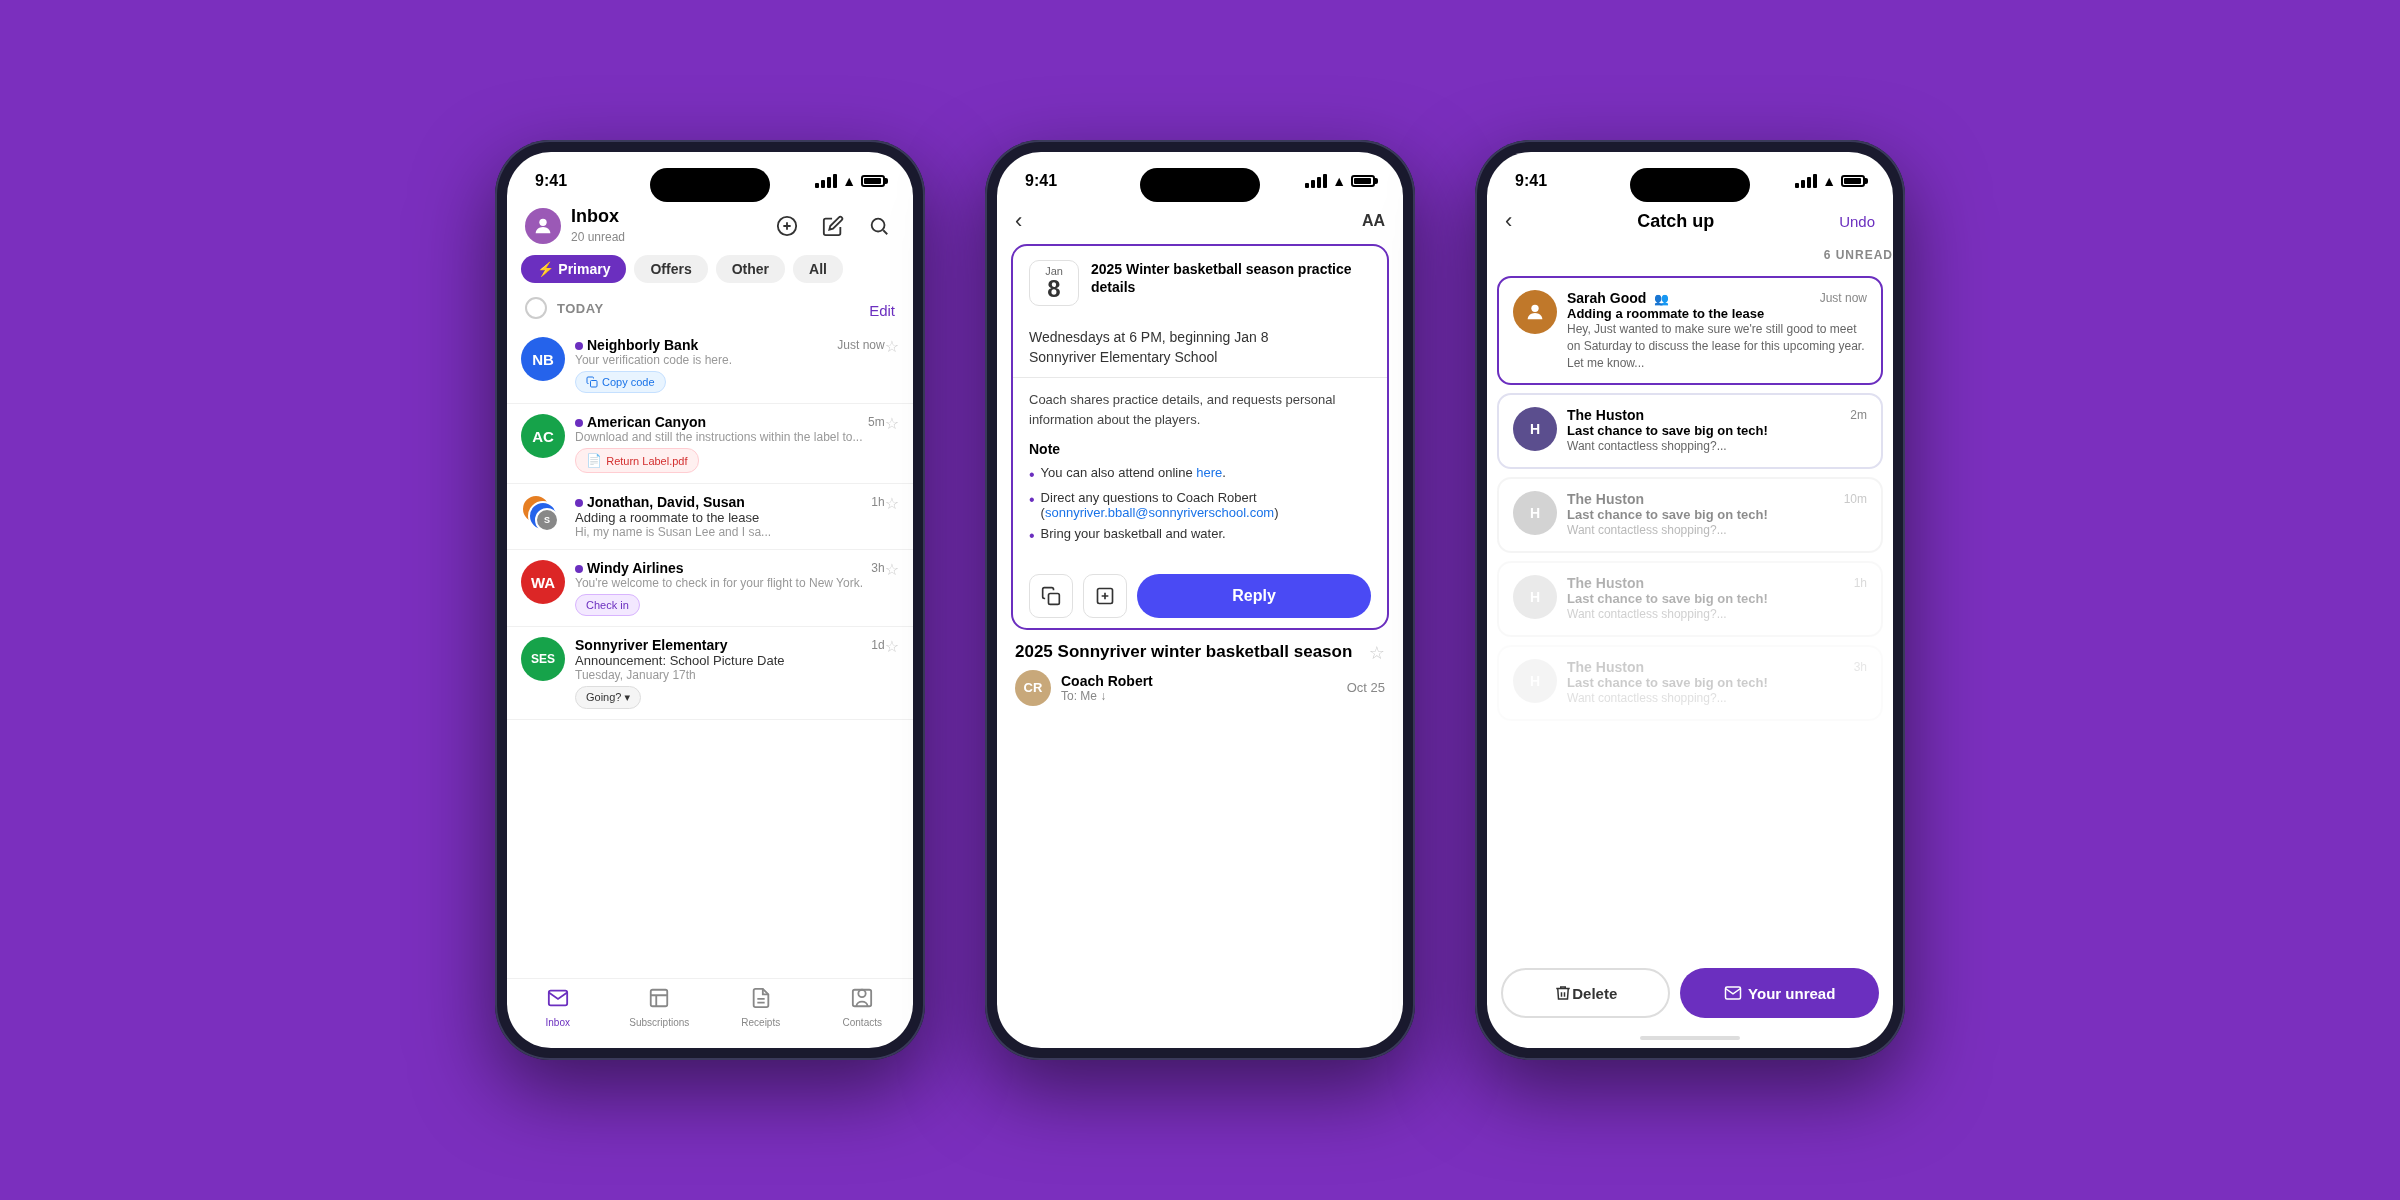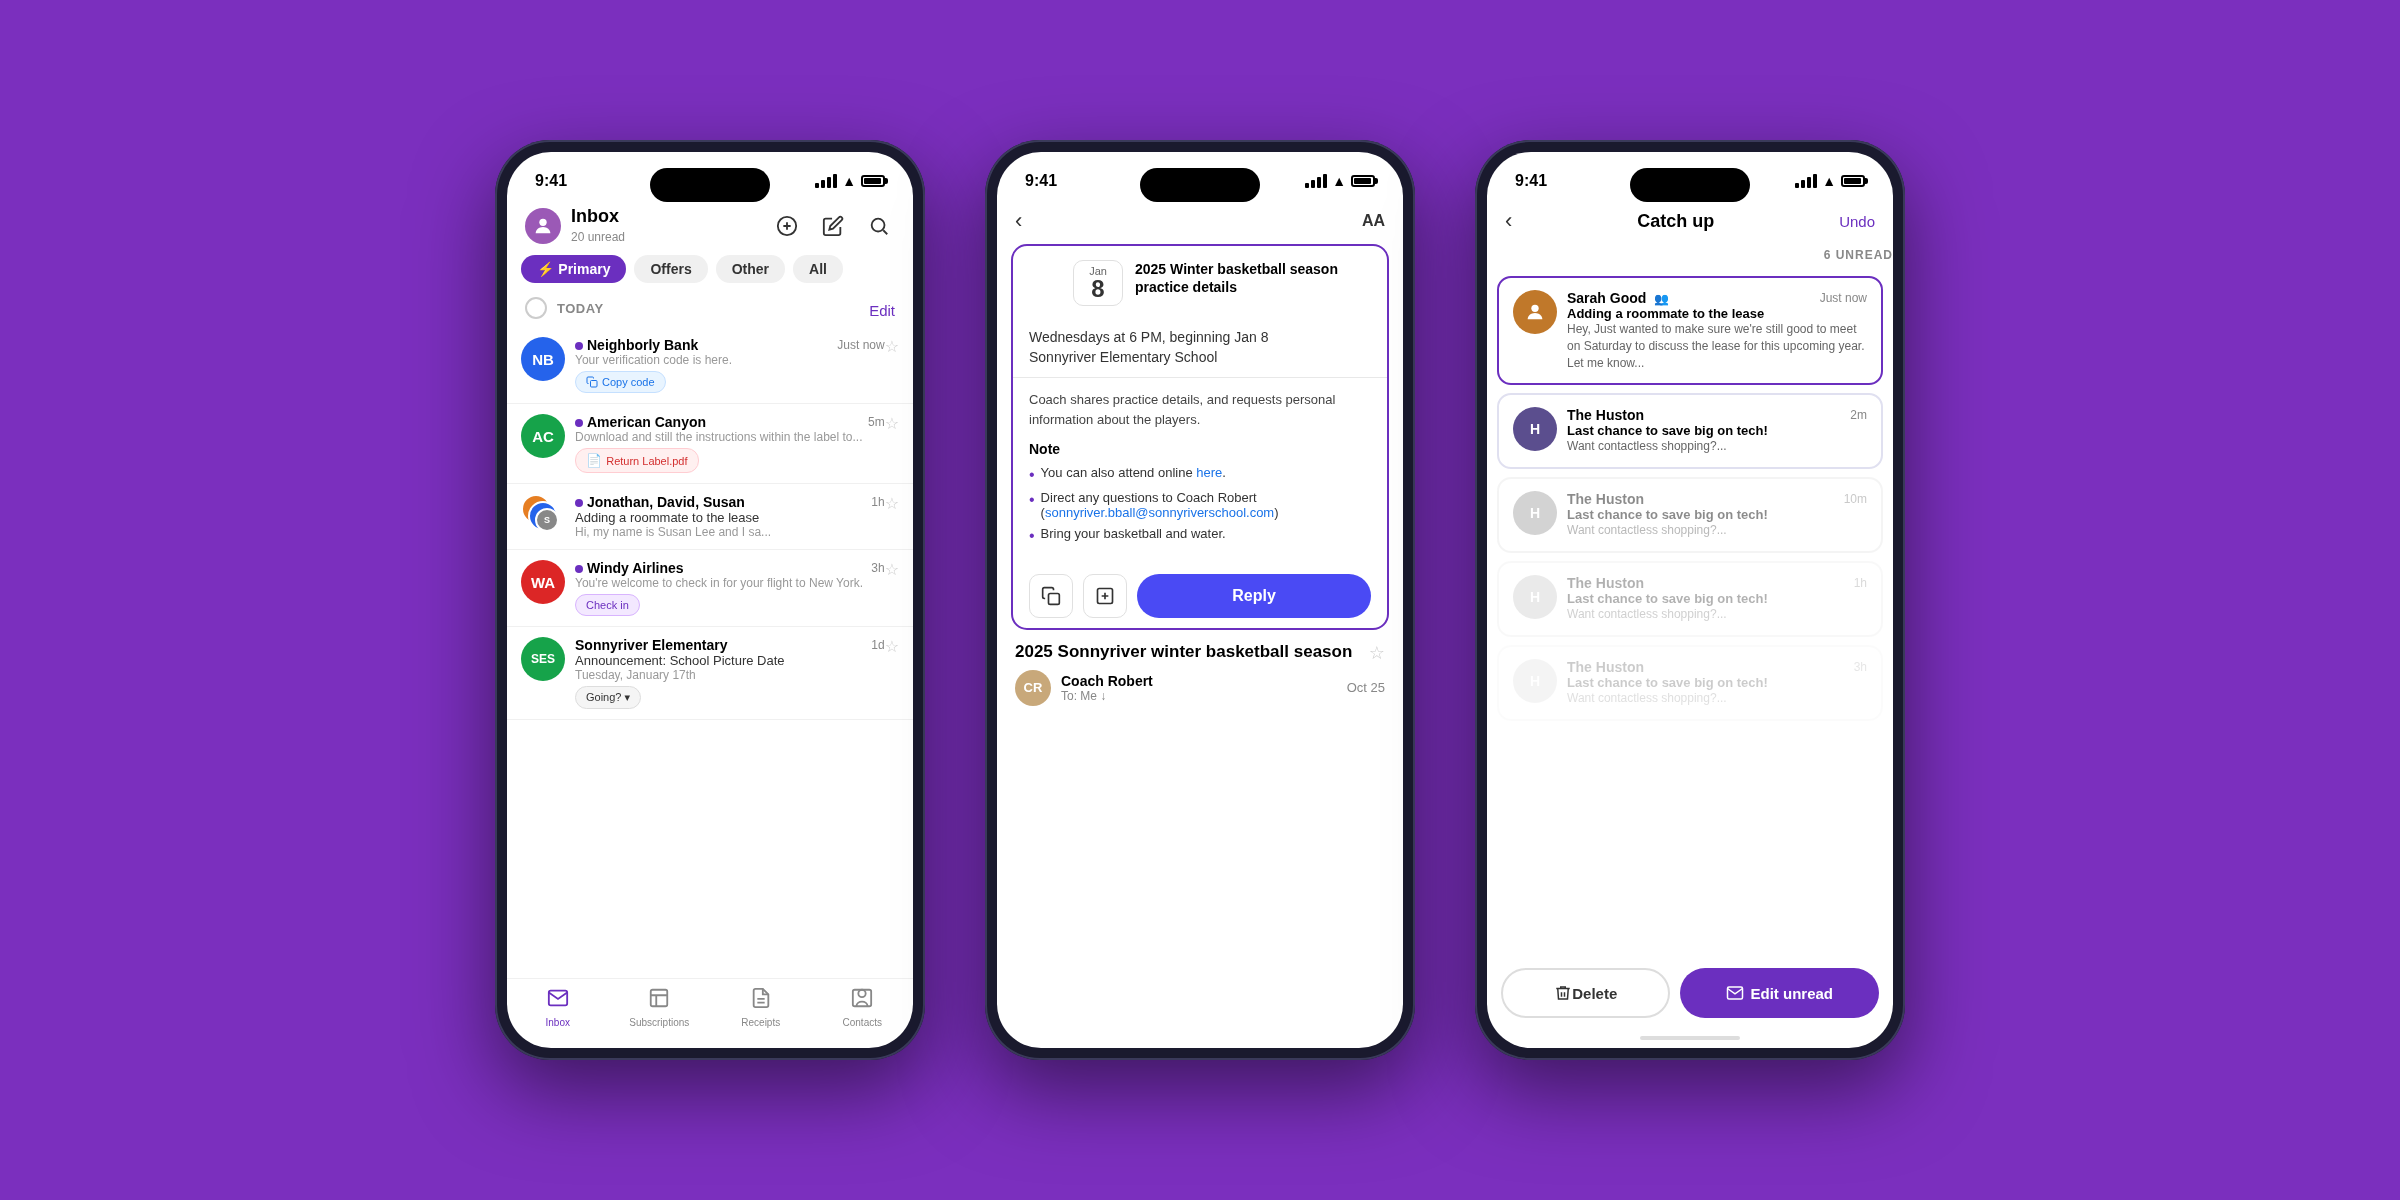--- a/index.html
+++ b/index.html
@@ -257,21 +257,20 @@
       margin: 0 14px;
       border: 2px solid #6B2FBF;
       border-radius: 16px;
       overflow: hidden;
     }
     .card-top {
       display: flex;
       align-items: flex-start;
       padding: 14px 16px 10px;
       gap: 12px;
-      margin-left: 44px;
     }
     .date-block {
       background: #fff;
       border: 1px solid #e0e0e0;
       border-radius: 10px;
       width: 50px;
       text-align: center;
       padding: 4px;
       flex-shrink: 0;
     }
@@ -860,21 +859,21 @@
             <path d="M10 11v6M14 11v6"></path>
             <path d="M9 6V4h6v2"></path>
           </svg>
         <span>Delete</span>
       </button>
       <button class="keep-btn">
         <svg width="18" height="18" viewBox="0 0 24 24" fill="none" stroke="white" stroke-width="2">
             <path d="M4 4h16c1.1 0 2 .9 2 2v12c0 1.1-.9 2-2 2H4c-1.1 0-2-.9-2-2V6c0-1.1.9-2 2-2z"></path>
             <polyline points="22,6 12,13 2,6"></polyline>
           </svg>
-        <span>Edit unread</span>
+        <span>Your unread</span>
       </button>
     </div>
 
     <div style="height:20px;display:flex;align-items:center;justify-content:center;">
       <div style="width:100px;height:4px;background:#ddd;border-radius:2px;"></div>
     </div>
   </div>
 </div>
 
 </body></html>

